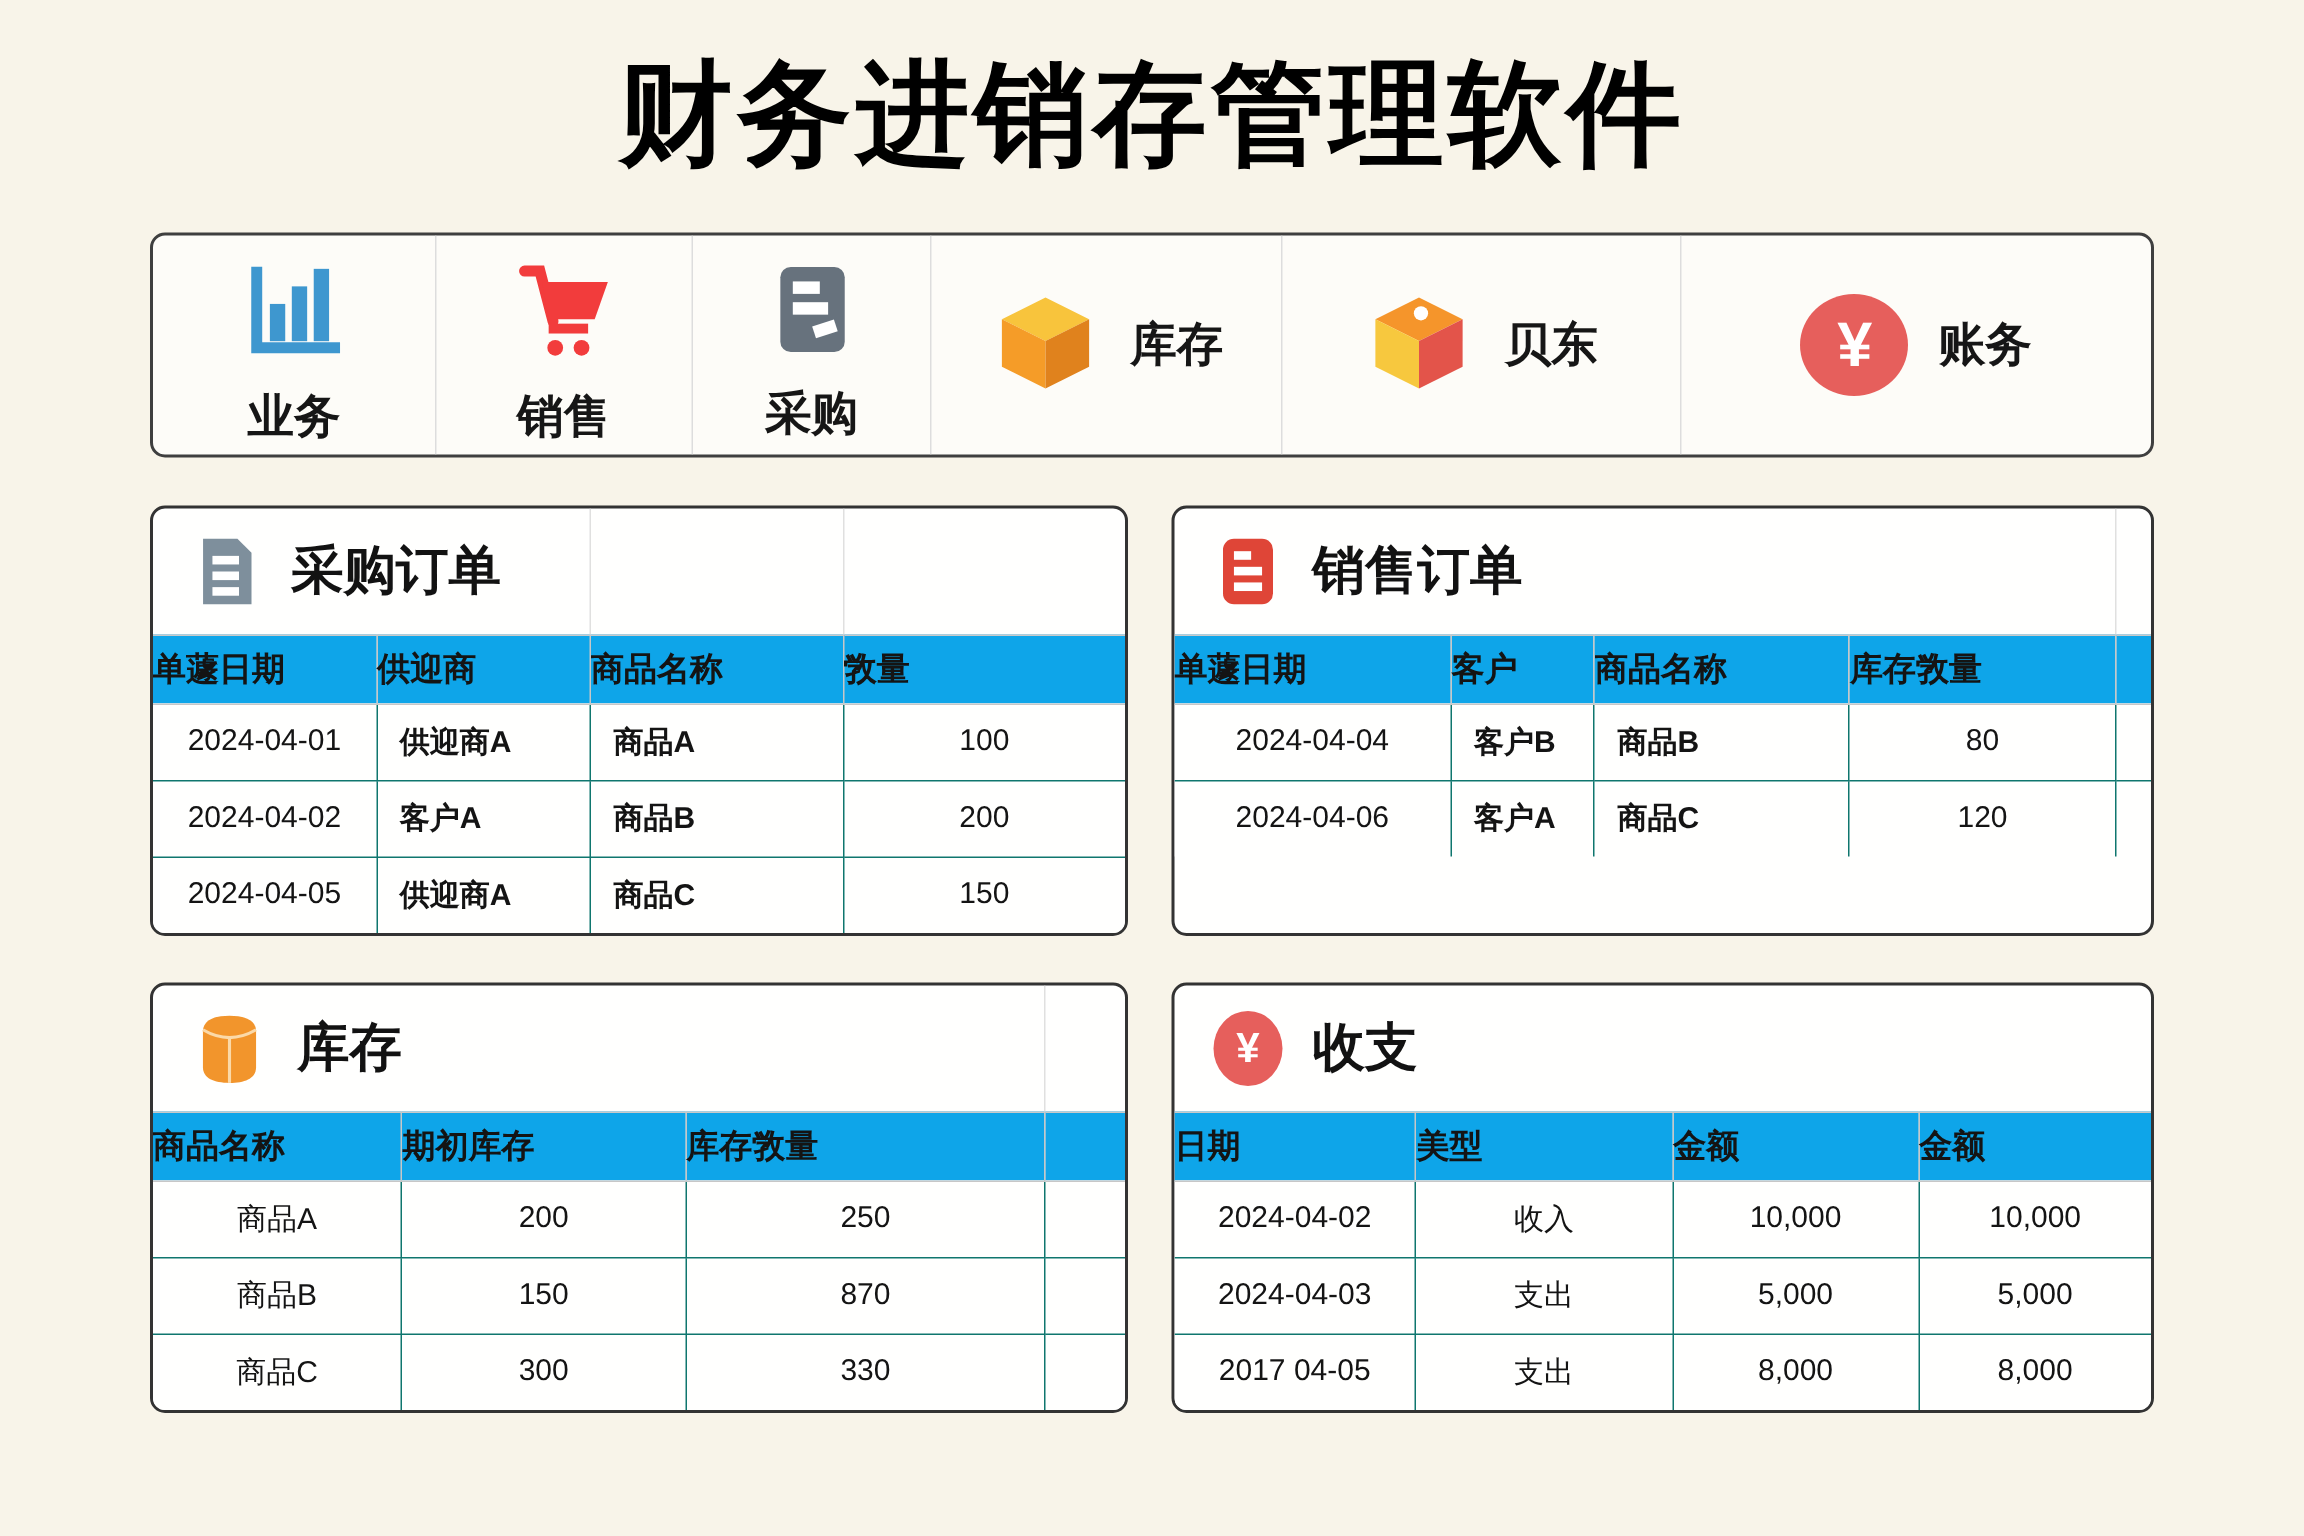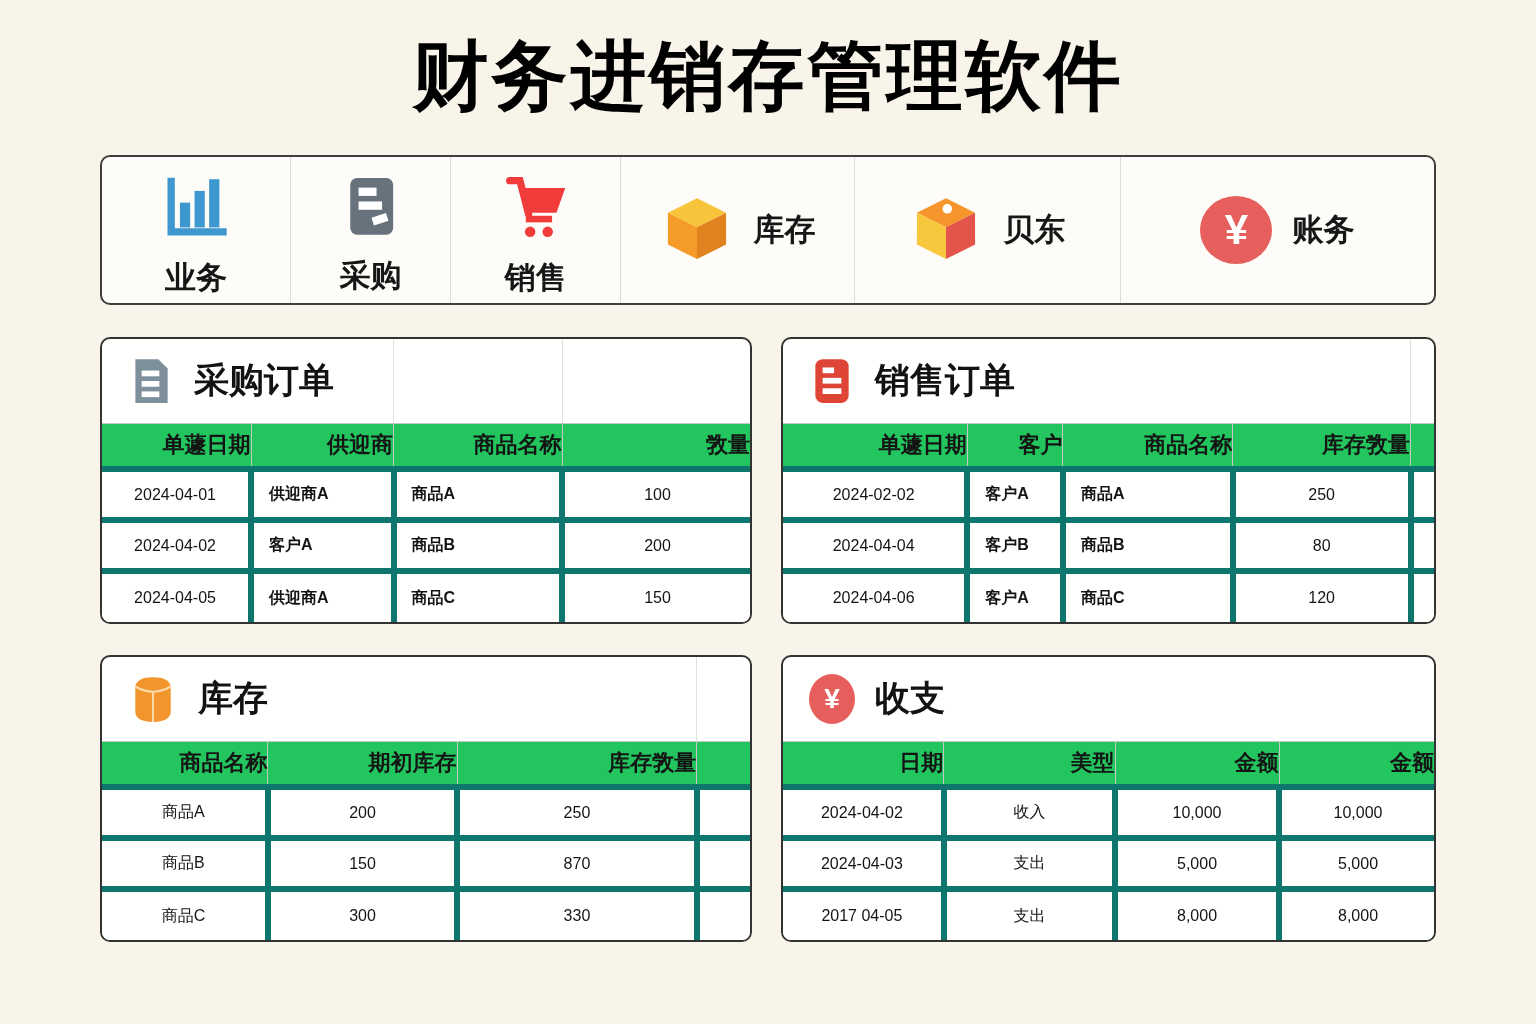--- a/index.html
+++ b/index.html
@@ -61,31 +61,31 @@
     border-radius:10px;
     overflow:hidden;
   }
   table.grid { width:100%; border-collapse:collapse; table-layout:fixed; }
   .title-row td { height:84px; border-bottom:1px solid #c9c9c9; }
   .title-cell { padding-left:26px; }
   .title-inner { display:flex; align-items:center; gap:20px; }
   .p-title { font-size:35px; font-weight:800; color:#121212; }
   .title-empty { border-left:1px solid #e0e0df; }
   .head-row th {
-    background:#22c55e;
+    background:#0ea5e9;
     border:1px solid #c7c7c7;
     height:46px;
     font-size:22px;
     font-weight:700;
-    text-align:right;
+    text-align:left;
   }
   .data-row td {
-    border:6px solid #0f766e;
+    border:1px solid #0f766e;
     height:51px;
-    font-size:16px;
+    font-size:20px;
     text-align:center;
     background:#fffffe;
     margin-top:16px;
   }
   .data-row td.al { text-align:left; padding-left:15px;font-weight:bold; }
   
   table.grid tr > *:first-child { border-left:none; }
   table.grid tr > *:last-child { border-right:none; }
   table.grid tr:last-child > td { border-bottom:none; }
   table.grid .head-row > * { border-top:none; }
@@ -103,43 +103,43 @@
       <svg width="76" height="76" viewBox="0 0 52 52">
         <path d="M9 6 V43 H47" stroke="#3e97cf" stroke-width="5" fill="none"></path>
         <rect x="15" y="23" width="7" height="17" fill="#3e97cf"></rect>
         <rect x="25" y="15" width="7" height="25" fill="#3e97cf"></rect>
         <rect x="35" y="7" width="7" height="33" fill="#3e97cf"></rect>
       </svg>
     </span>
     <span class="tool-label">业务</span>
   </div>
 
-  <div class="tool col" style="flex:0 0 12%">
-    <span class="icon-wrap">
-      <svg width="72" height="72" viewBox="0 0 52 52">
-        <rect x="11" y="5" width="31" height="41" rx="5" fill="#67727d"></rect>
-        <rect x="17" y="12" width="13" height="6" fill="#fff"></rect>
-        <rect x="17" y="22" width="17" height="6" fill="#fff"></rect>
-        <rect x="27" y="32" width="11" height="6" fill="#fff" transform="rotate(-18 32 35)"></rect>
-      </svg>
-    </span>
-    <span class="tool-label">采购</span>
-  </div>
-
   <div class="tool col" style="flex:0 0 12.8%">
     <span class="icon-wrap">
       <svg width="76" height="76" viewBox="0 0 52 52">
         <path d="M8 8 h7 l6 23" stroke="#f23c3c" stroke-width="5" fill="none" stroke-linecap="round"></path>
         <polygon points="16,13 46,13 40,30 19,30" fill="#f23c3c"></polygon>
         <rect x="19" y="32" width="18" height="4.5" fill="#f23c3c"></rect>
         <circle cx="22" cy="43" r="3.6" fill="#f23c3c"></circle>
         <circle cx="34" cy="43" r="3.6" fill="#f23c3c"></circle>
       </svg>
     </span>
     <span class="tool-label">销售</span>
+  </div>
+
+  <div class="tool col" style="flex:0 0 12%">
+    <span class="icon-wrap">
+      <svg width="72" height="72" viewBox="0 0 52 52">
+        <rect x="11" y="5" width="31" height="41" rx="5" fill="#67727d"></rect>
+        <rect x="17" y="12" width="13" height="6" fill="#fff"></rect>
+        <rect x="17" y="22" width="17" height="6" fill="#fff"></rect>
+        <rect x="27" y="32" width="11" height="6" fill="#fff" transform="rotate(-18 32 35)"></rect>
+      </svg>
+    </span>
+    <span class="tool-label">采购</span>
   </div>
 
   <div class="tool row" style="flex:0 0 17.5%">
     <span class="icon-wrap">
       <svg width="74" height="74" viewBox="0 0 56 56">
         <polygon points="28,4 50,15 28,26 6,15" fill="#f8c43c"></polygon>
         <polygon points="6,15 28,26 28,50 6,39" fill="#f59c28"></polygon>
         <polygon points="50,15 28,26 28,50 50,39" fill="#e0821d"></polygon>
       </svg>
     </span>
@@ -248,27 +248,20 @@
         <td class="title-empty"></td>
       </tr>
       <tr class="head-row">
         <th>单蘧日期</th>
         <th>客户</th>
         <th>商品名称</th>
         <th>库存敩量</th>
         <th></th>
       </tr>
       <tr class="data-row">
-        <td>2024-02-02</td>
-        <td class="al">客户A</td>
-        <td class="al">商品A</td>
-        <td>250</td>
-        <td></td>
-      </tr>
-      <tr class="data-row">
         <td>2024-04-04</td>
         <td class="al">客户B</td>
         <td class="al">商品B</td>
         <td>80</td>
         <td></td>
       </tr>
       <tr class="data-row">
         <td>2024-04-06</td>
         <td class="al">客户A</td>
         <td class="al">商品C</td>

